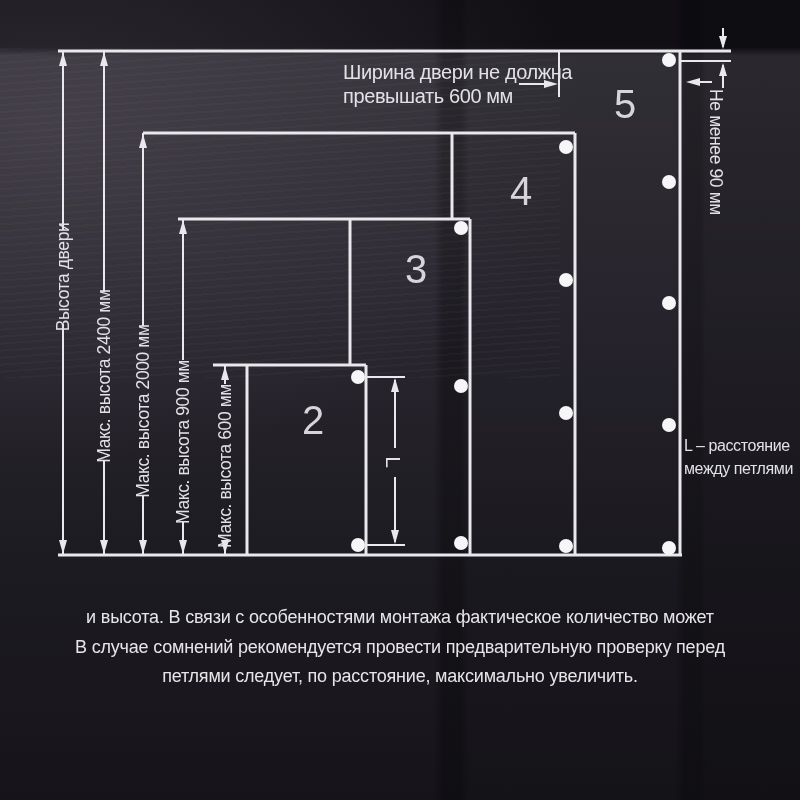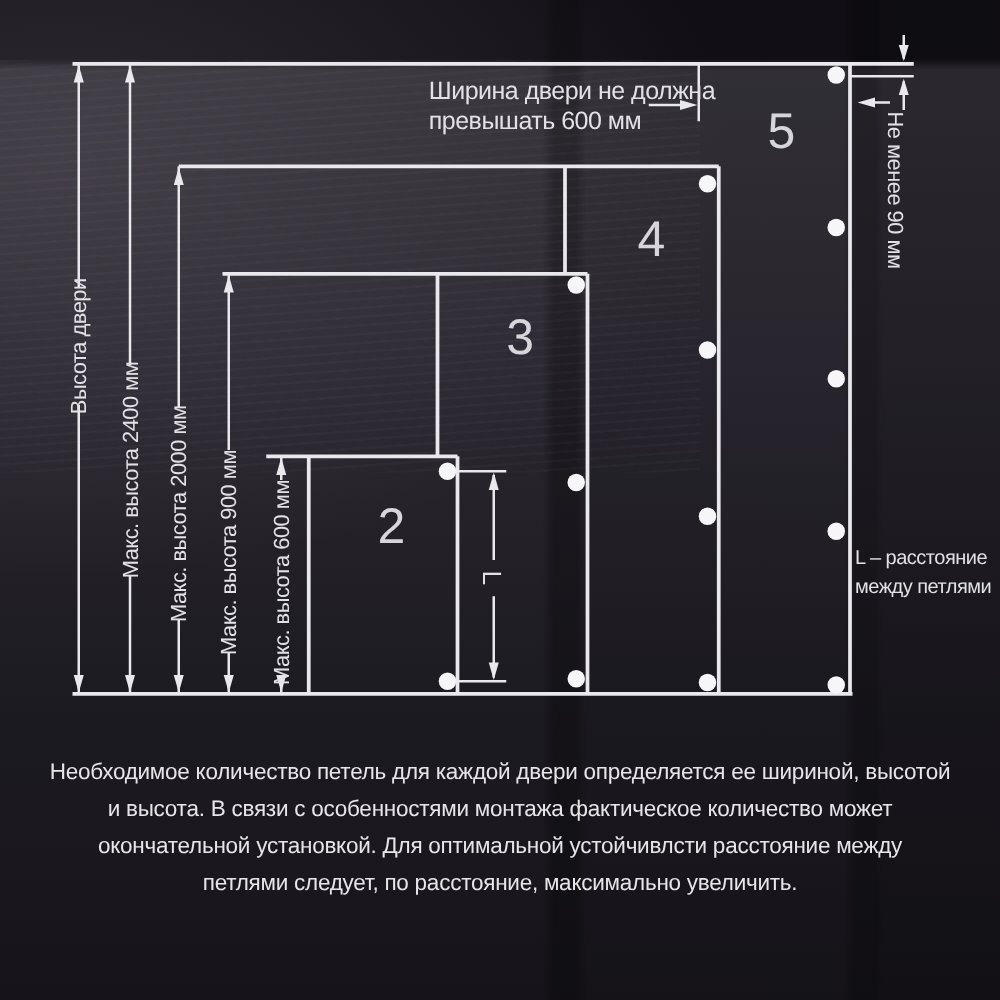--- a/index.html
+++ b/index.html
@@ -165,18 +165,17 @@
     <text class="num" text-anchor="middle" x="521" y="205">4</text>
     <text class="num" text-anchor="middle" x="625" y="118">5</text>
 
     <g>
       <text class="legend" x="684" y="451">L – расстояние</text>
       <text class="legend" x="684" y="474">между петлями</text>
     </g>
   </svg>
 
   <div class="caption">
-    <div>Необходимое количество петель для каждой двери определяется ее шириной, высотой</div>
     <div>и высота. В связи с особенностями монтажа фактическое количество может</div>
-    <div>окончательной установкой. Для оптимальной устойчивлсти расстояние между</div>
+    <div>В случае сомнений рекомендуется провести предварительную проверку перед</div>
     <div>петлями следует, по расстояние, максимально увеличить.</div>
   </div>
 </div>
 
 </body></html>

